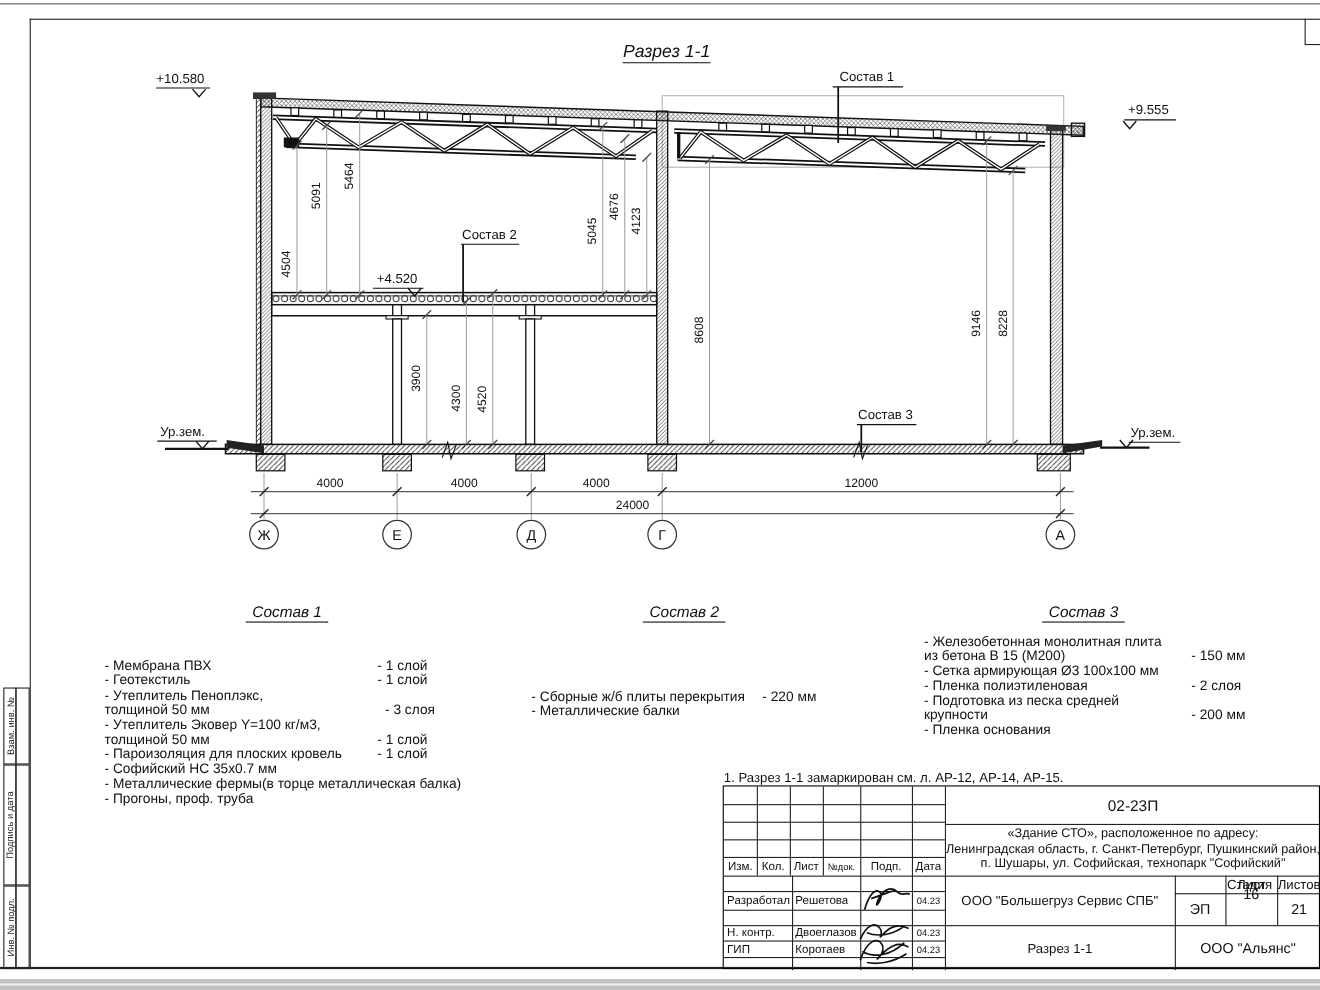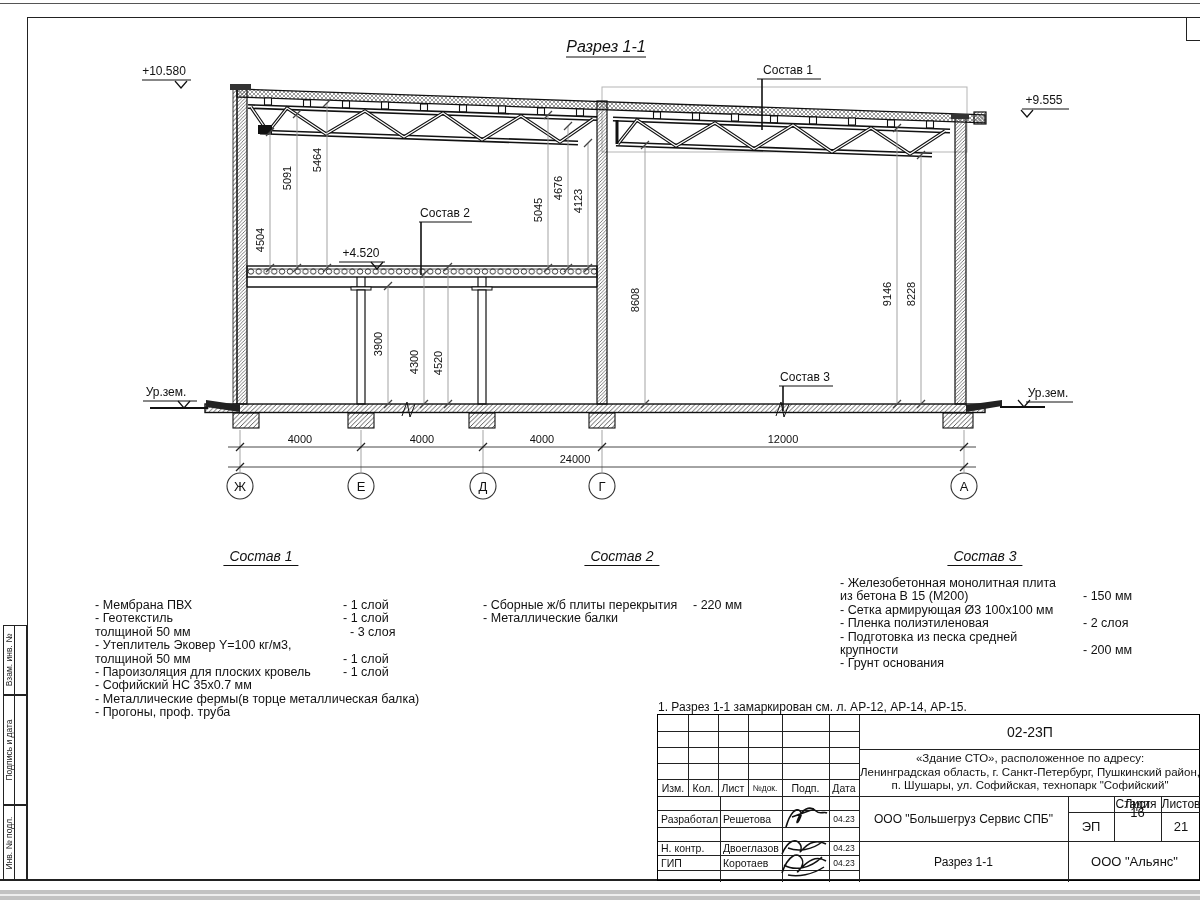--- a/index.html
+++ b/index.html
@@ -301,44 +301,45 @@
       <text class="axis" x="483" y="491" text-anchor="middle">Д</text>
       <text class="axis" x="602" y="491" text-anchor="middle">Г</text>
       <text class="axis" x="964" y="491" text-anchor="middle">А</text>
     </g>
   </svg>
 
   <div class="comp-head" style="left:261px;top:548px;">Состав 1</div>
   <div class="comp" style="left:95px;top:599px;width:340px;">
     <div class="crow"><span>- Мембрана ПВХ</span><span class="cval" style="left:248px;">- 1 слой</span></div>
     <div class="crow"><span>- Геотекстиль</span><span class="cval" style="left:248px;">- 1 слой</span></div>
+    <div class="crow"><span>- Утеплитель Пеноплэкс,</span></div>
     <div class="crow"><span>  толщиной 50 мм</span><span class="cval" style="left:255px;">- 3 слоя</span></div>
     <div class="crow"><span>- Утеплитель Эковер Y=100 кг/м3,</span></div>
     <div class="crow"><span>  толщиной 50 мм</span><span class="cval" style="left:248px;">- 1 слой</span></div>
     <div class="crow"><span>- Пароизоляция для плоских кровель</span><span class="cval" style="left:248px;">- 1 слой</span></div>
     <div class="crow"><span>- Софийский НС 35х0.7 мм</span></div>
     <div class="crow"><span>- Металлические фермы(в торце металлическая балка)</span></div>
     <div class="crow"><span>- Прогоны, проф. труба</span></div>
   </div>
 
   <div class="comp-head" style="left:622px;top:548px;">Состав 2</div>
-  <div class="comp" style="left:483px;top:599px;width:280px;">
+  <div class="comp" style="left:483px;top:627px;width:280px;">
     <div class="crow"><span>- Сборные ж/б плиты перекрытия</span><span class="cval" style="left:210px;">- 220 мм</span></div>
     <div class="crow"><span>- Металлические балки</span></div>
   </div>
 
   <div class="comp-head" style="left:985px;top:548px;">Состав 3</div>
   <div class="comp" style="left:840px;top:577px;width:310px;">
     <div class="crow"><span>- Железобетонная  монолитная плита</span></div>
     <div class="crow"><span>  из бетона В 15 (М200)</span><span class="cval" style="left:243px;">- 150 мм</span></div>
     <div class="crow"><span>- Сетка армирующая Ø3 100х100 мм</span></div>
     <div class="crow"><span>- Пленка полиэтиленовая</span><span class="cval" style="left:243px;">-  2 слоя</span></div>
     <div class="crow"><span>- Подготовка из песка средней</span></div>
     <div class="crow"><span>  крупности</span><span class="cval" style="left:243px;">- 200 мм</span></div>
-    <div class="crow"><span>- Грунт основания</span></div>
+    <div class="crow"><span>- Пленка основания</span></div>
   </div>
 
   <div class="note" style="left:658px;top:700px;">1. Разрез 1-1 замаркирован см. л. АР-12, АР-14, АР-15.</div>
 
   <div class="tb">
 
     <div class="vline" style="left:201px;top:0;height:167px;width:1.4px;"></div>
     <div class="vline" style="left:30px;top:0;height:81px;"></div>
     <div class="vline" style="left:60px;top:0;height:81px;"></div>
     <div class="vline" style="left:90px;top:0;height:81px;"></div>

